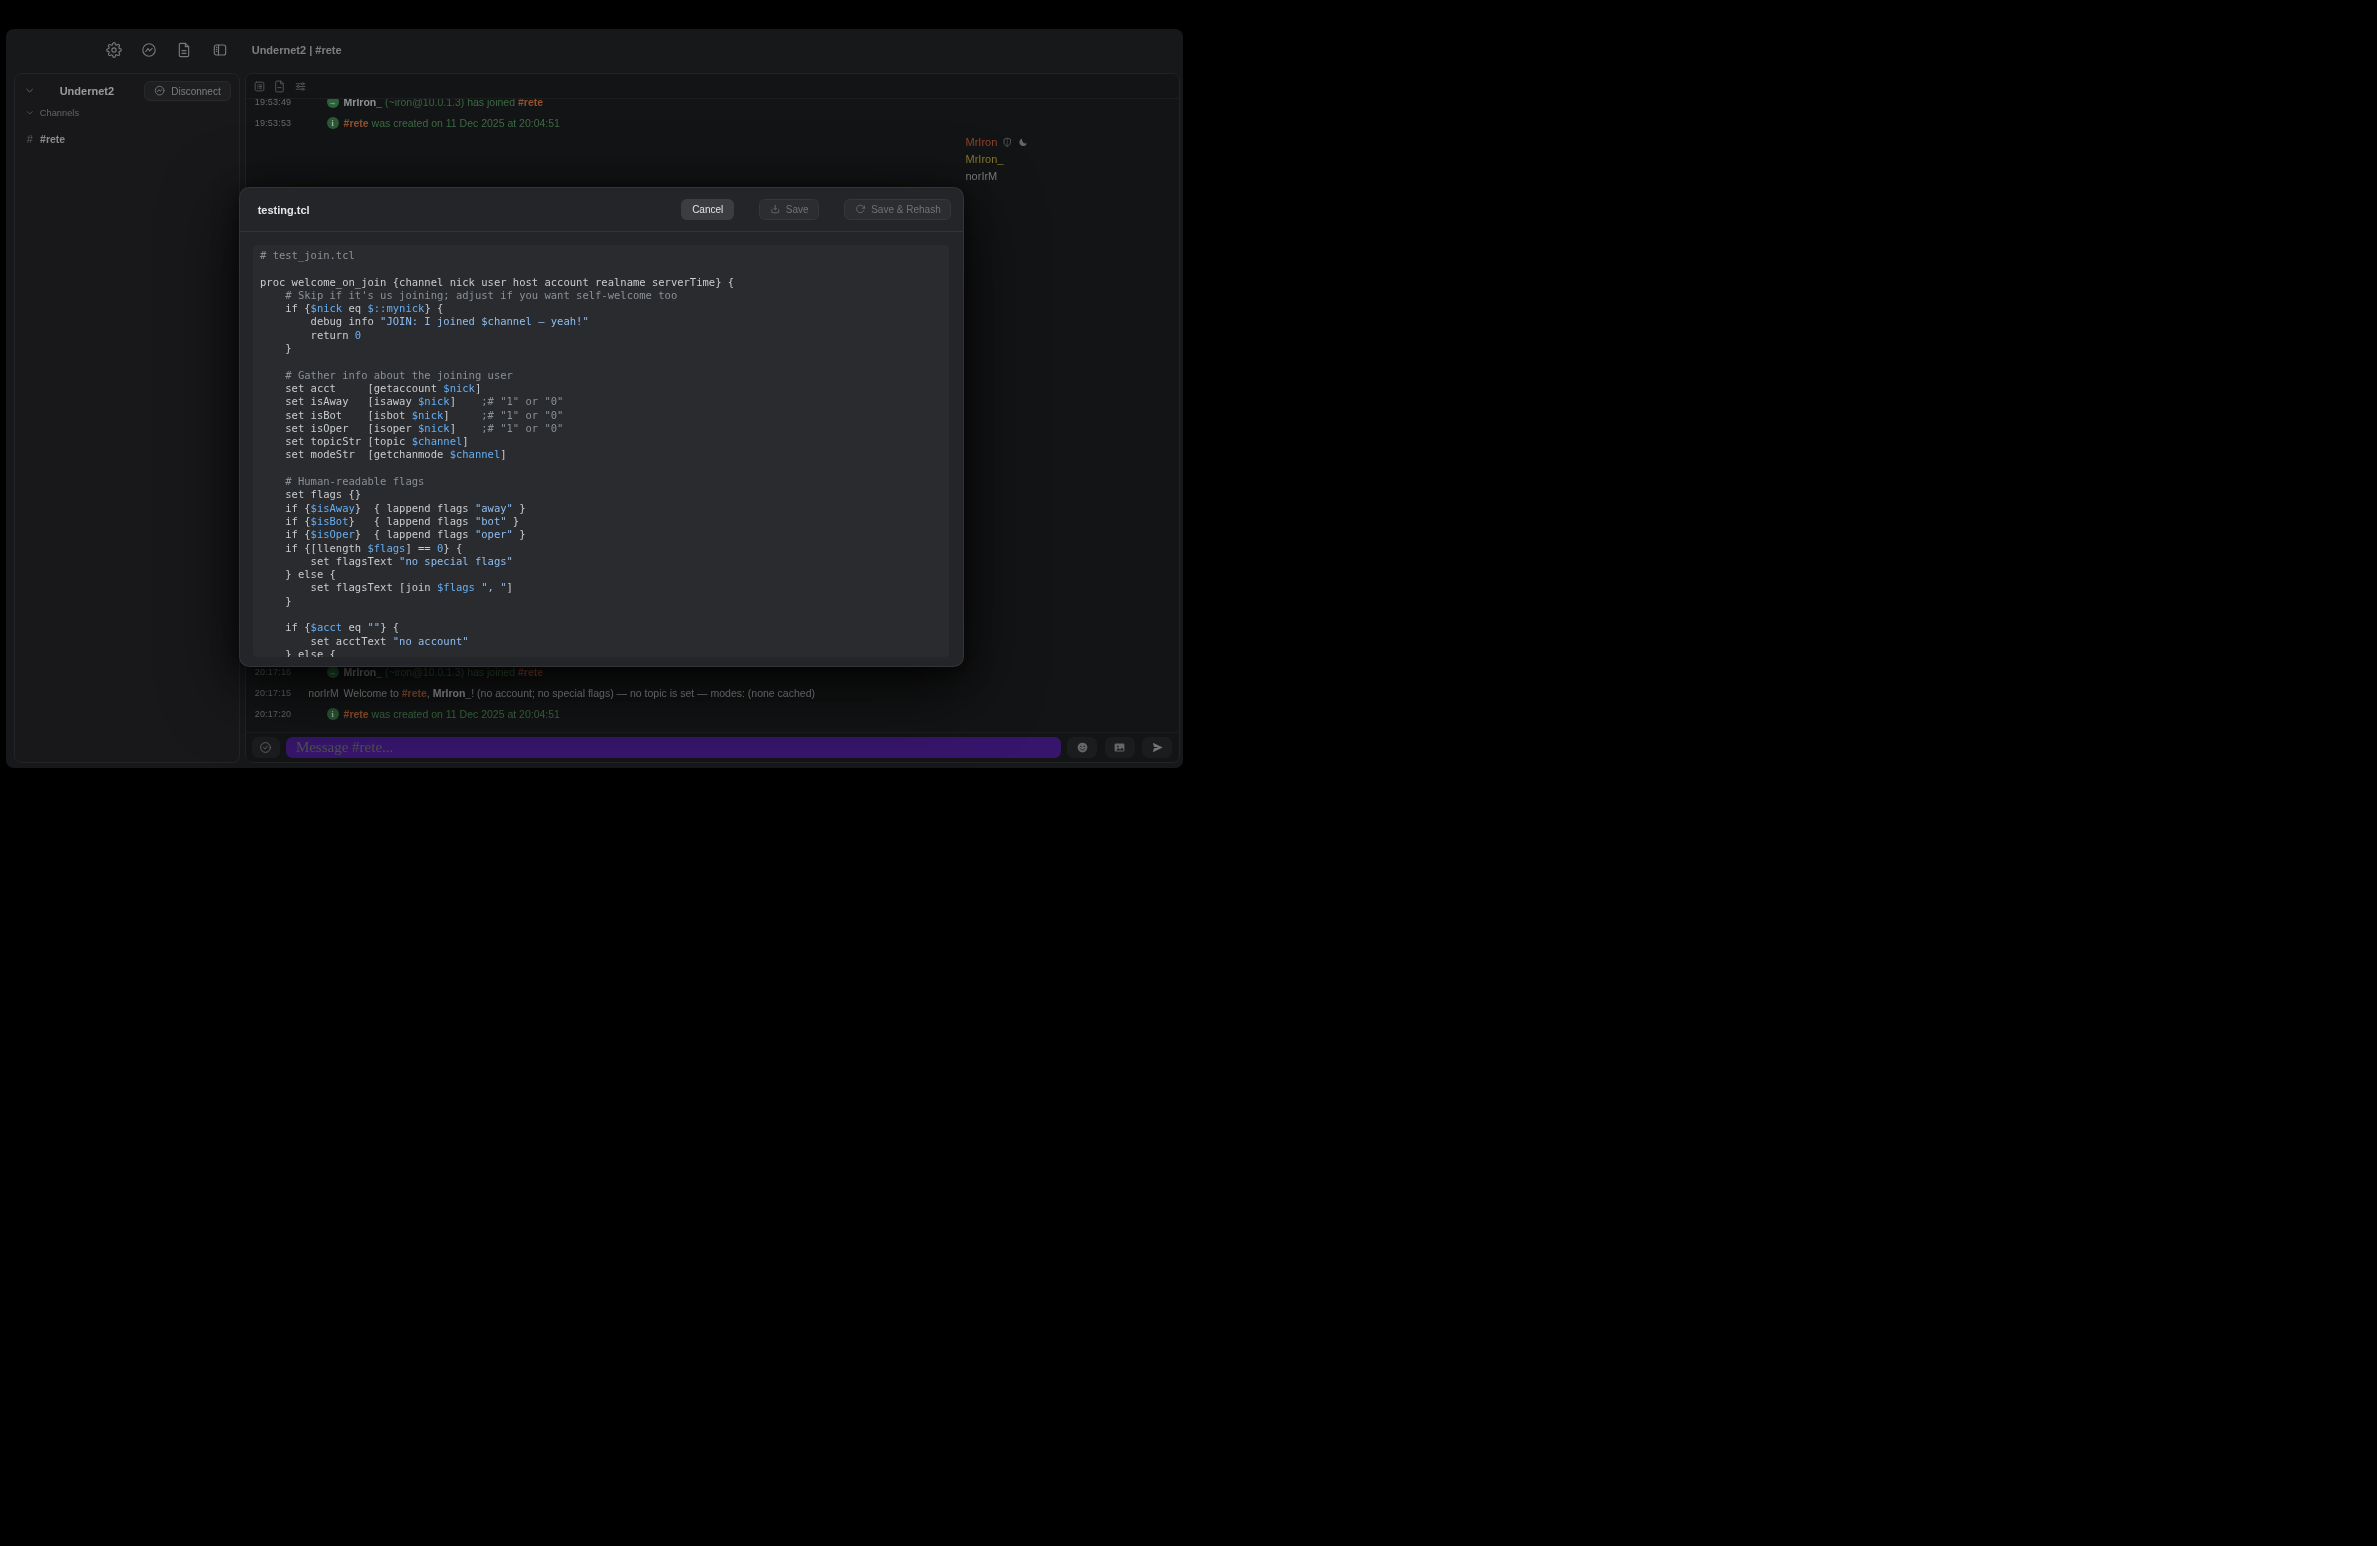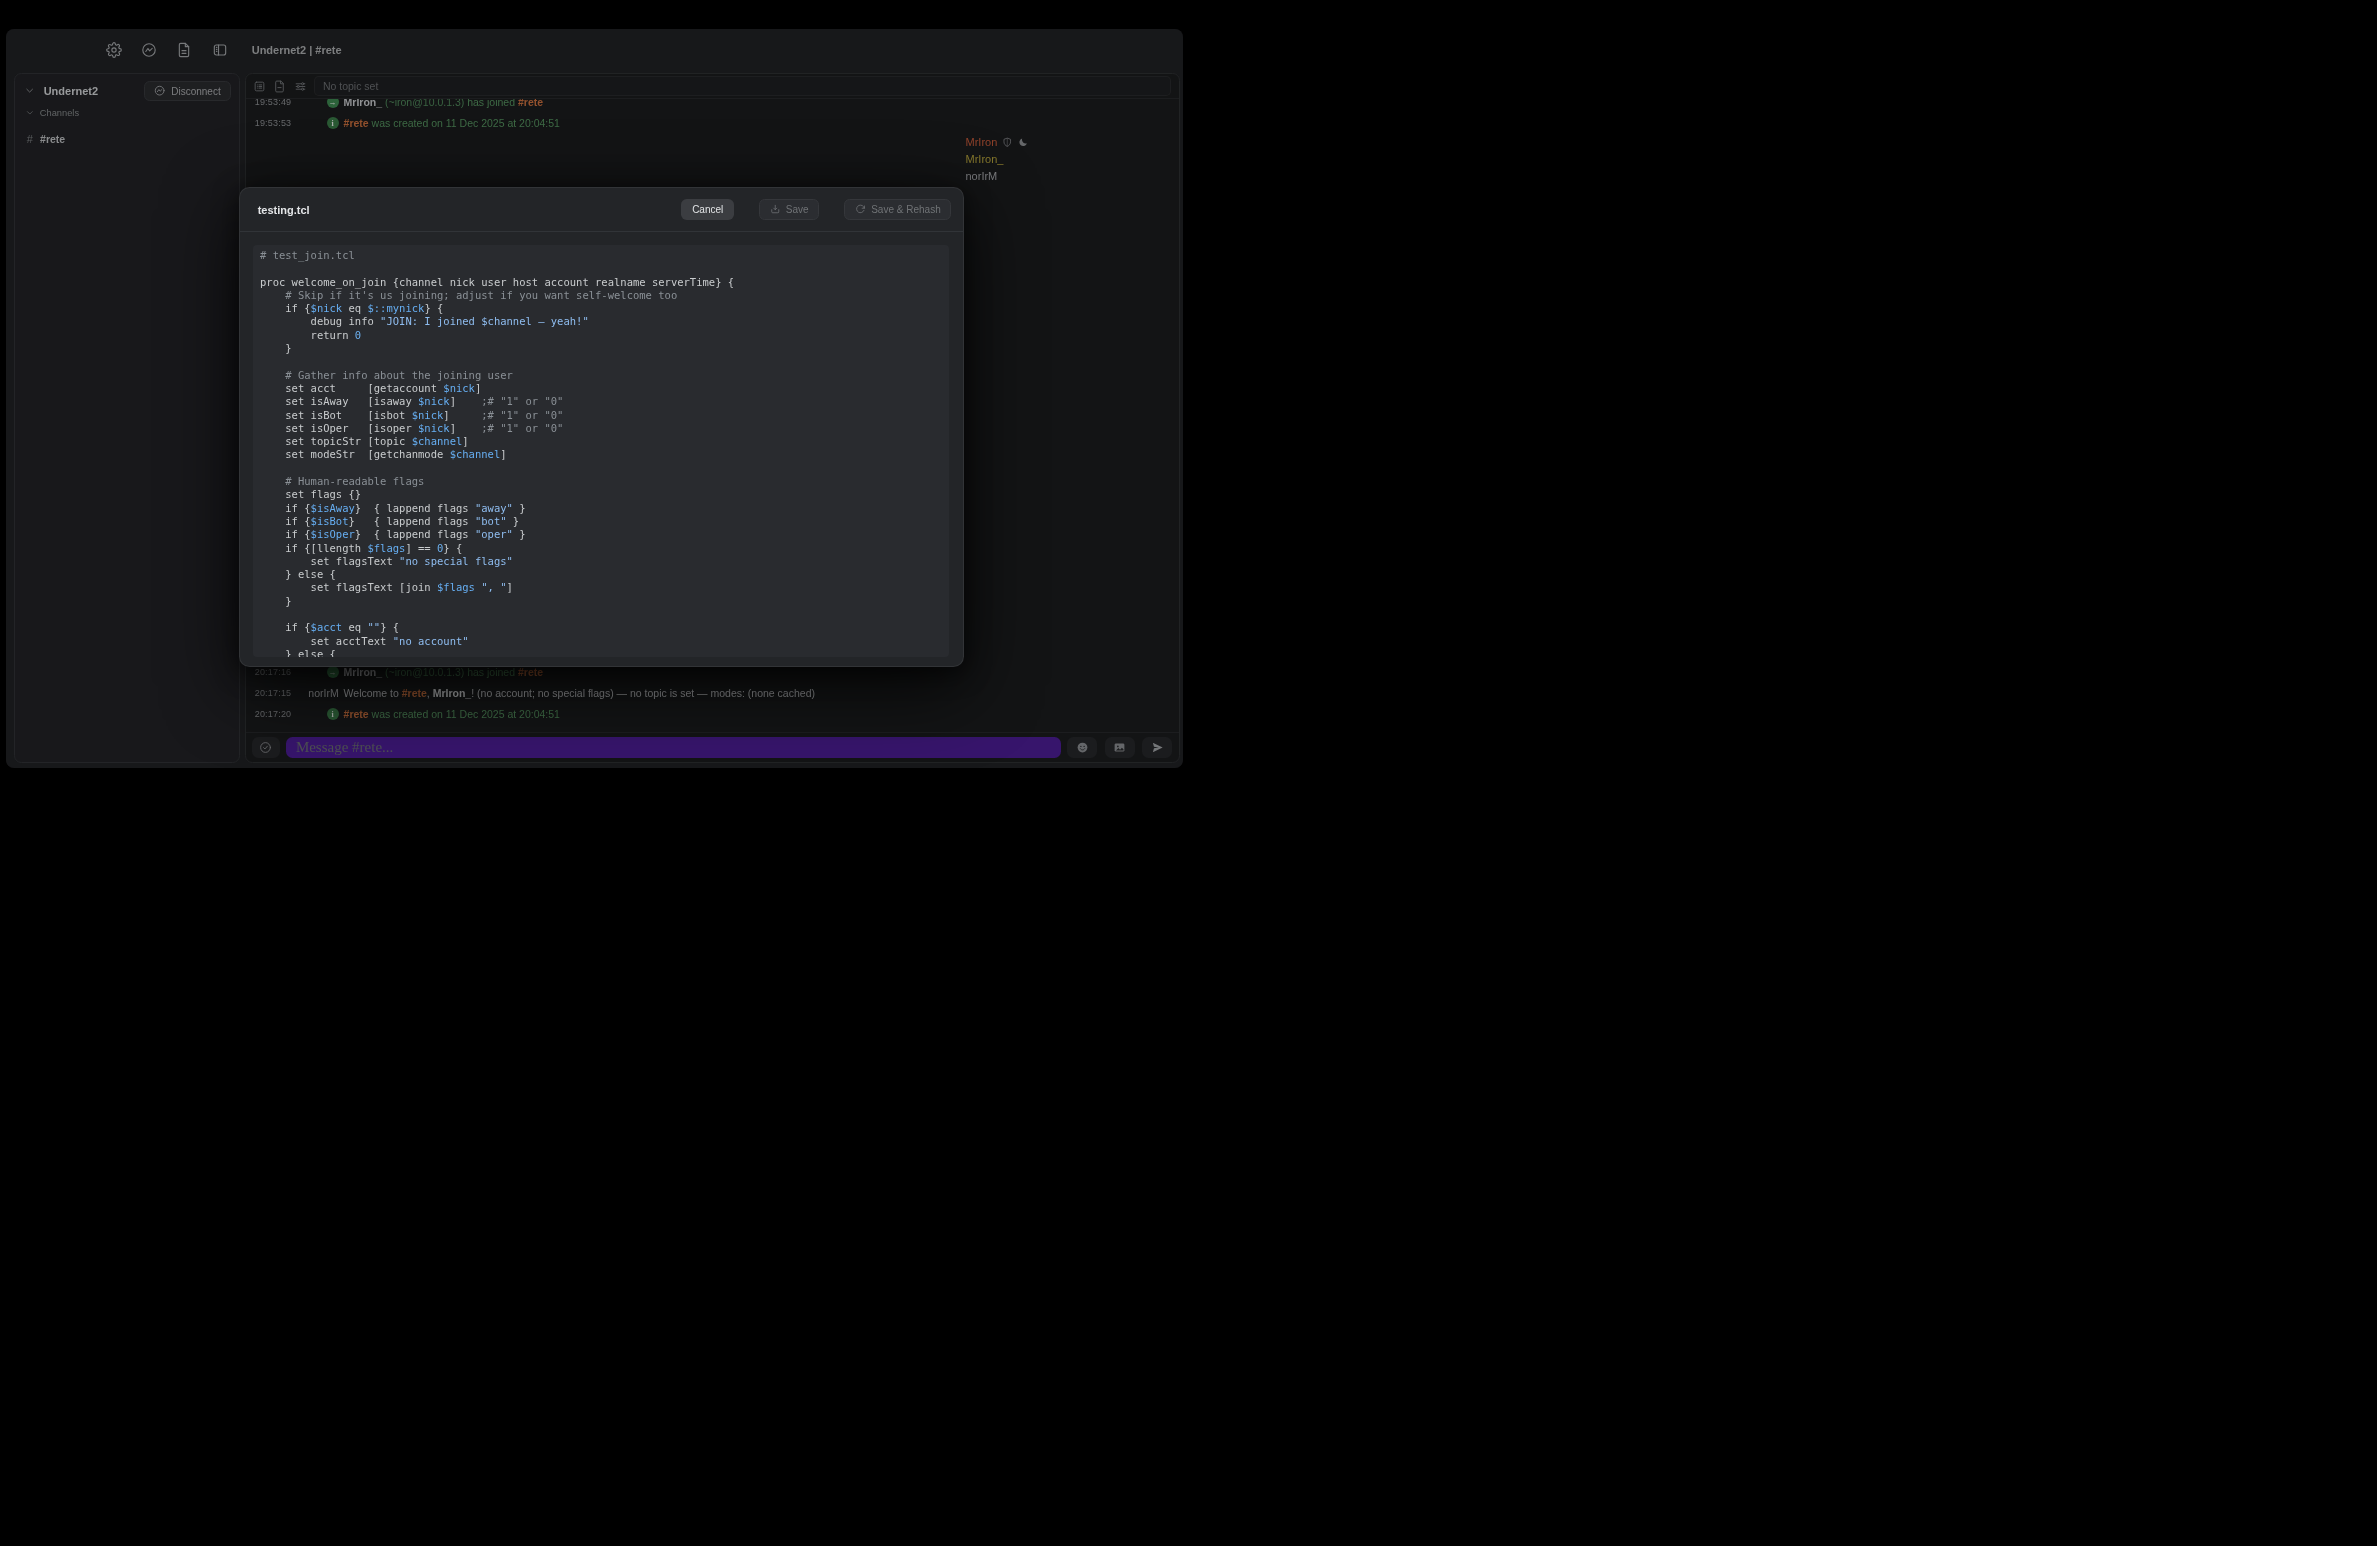--- a/index.html
+++ b/index.html
@@ -17,21 +17,21 @@
     color:#abadaf;font-size:11px;font-weight:700;}
   
   .sidebar-pane{position:absolute;left:8px;top:44px;width:226px;bottom:4.9px;background:#212225;
     border:0.8px solid #303236;border-radius:7.3px;box-sizing:border-box;}
   .main-pane{position:absolute;left:239px;top:44px;right:3.2px;bottom:4.9px;background:#1b1c1e;
     border:0.8px solid #2e3032;border-radius:7.3px;box-sizing:border-box;overflow:hidden;}
   
   .server-row{display:flex;align-items:center;padding:7.3px 8px 0 9.7px;}
   .chev{width:11.3px;height:11.3px;color:#8a8d90;flex:0 0 auto;}
   .chev svg{width:11.3px;height:11.3px;display:block;}
-  .server-name{margin-left:8px;color:#d0d2d5;font-size:11px;font-weight:600;flex:1;}
+  .server-name{margin-left:24px;color:#d0d2d5;font-size:11px;font-weight:600;flex:1;}
   .disconnect-btn{display:flex;align-items:center;gap:5.7px;background:#2a2b2e;border:0.8px solid #37393d;
     border-radius:5.7px;color:#a9abae;font-size:10px;padding:3.2px 9px;cursor:pointer;}
   .disconnect-btn svg{width:11.3px;height:11.3px;}
   .channels-row{display:flex;align-items:center;gap:4.9px;margin-top:7px;padding-left:10.5px;
     color:#85888b;font-size:9.3px;}
   .channels-row .chev{width:9.7px;height:9.7px;color:#77797c;}
   .channels-row .chev svg{width:9.7px;height:9.7px;}
   .channel-item{display:flex;align-items:center;gap:7.3px;margin-top:12px;padding:3.2px 0 3.2px 12px;cursor:pointer;}
   .hash{color:#7b7e81;font-size:11px;font-weight:400;}
   .channel-name{color:#bcbec1;font-size:10.5px;font-weight:700;}
@@ -184,21 +184,20 @@
             </svg>
         </span>
         <span class="topic-icon">
           <svg viewBox="0 0 24 24" fill="none" stroke="currentColor" stroke-width="1.7" stroke-linecap="round" stroke-linejoin="round">
               <path d="M4 7h10M18 7h2M4 12h2M10 12h10M4 17h10M18 17h2"></path>
               <circle cx="16" cy="7" r="2"></circle>
               <circle cx="8" cy="12" r="2"></circle>
               <circle cx="16" cy="17" r="2"></circle>
             </svg>
         </span>
-        <div class="topic-input">No topic set</div>
       </div>
 
       <div class="chat">
         <div class="msgs-top" id="msgs-top">
             <div class="msg"><span class="time">19:53:49</span><span class="gutter"><span class="mcirc mc-join">→</span></span><span class="body"><span class="m-nickbold">MrIron_</span><span class="m-greendim"> (~iron@10.0.1.3)</span><span class="m-green"> has joined </span><span class="m-chan">#rete</span></span></div>
             <div class="msg"><span class="time">19:53:53</span><span class="gutter"><span class="mcirc mc-info">i</span></span><span class="body"><span class="m-chan">#rete</span><span class="m-green"> was created on 11 Dec 2025 at 20:04:51</span></span></div>
           </div>
         <div class="msgs-bottom" id="msgs-bottom">
             <div class="msg"><span class="time">20:16:00</span><span class="gutter"><span class="fold-ch">›</span></span><span class="body"><span class="m-greenfold">Joins: MrIron_</span><span class="m-dim"> • </span><span class="m-redfold">Quits: MrIron_</span></span></div>
             <div class="msg"><span class="time">20:17:15</span><span class="gutter"><span class="gnick">norIrM</span></span><span class="body"><span class="m-text">Welcome to </span><span class="m-chan">#rete</span><span class="m-text">, </span><span class="m-bold">MrIron_</span><span class="m-text">! (no account; no special flags) — no topic is set — modes: (none cached)</span></span></div>

